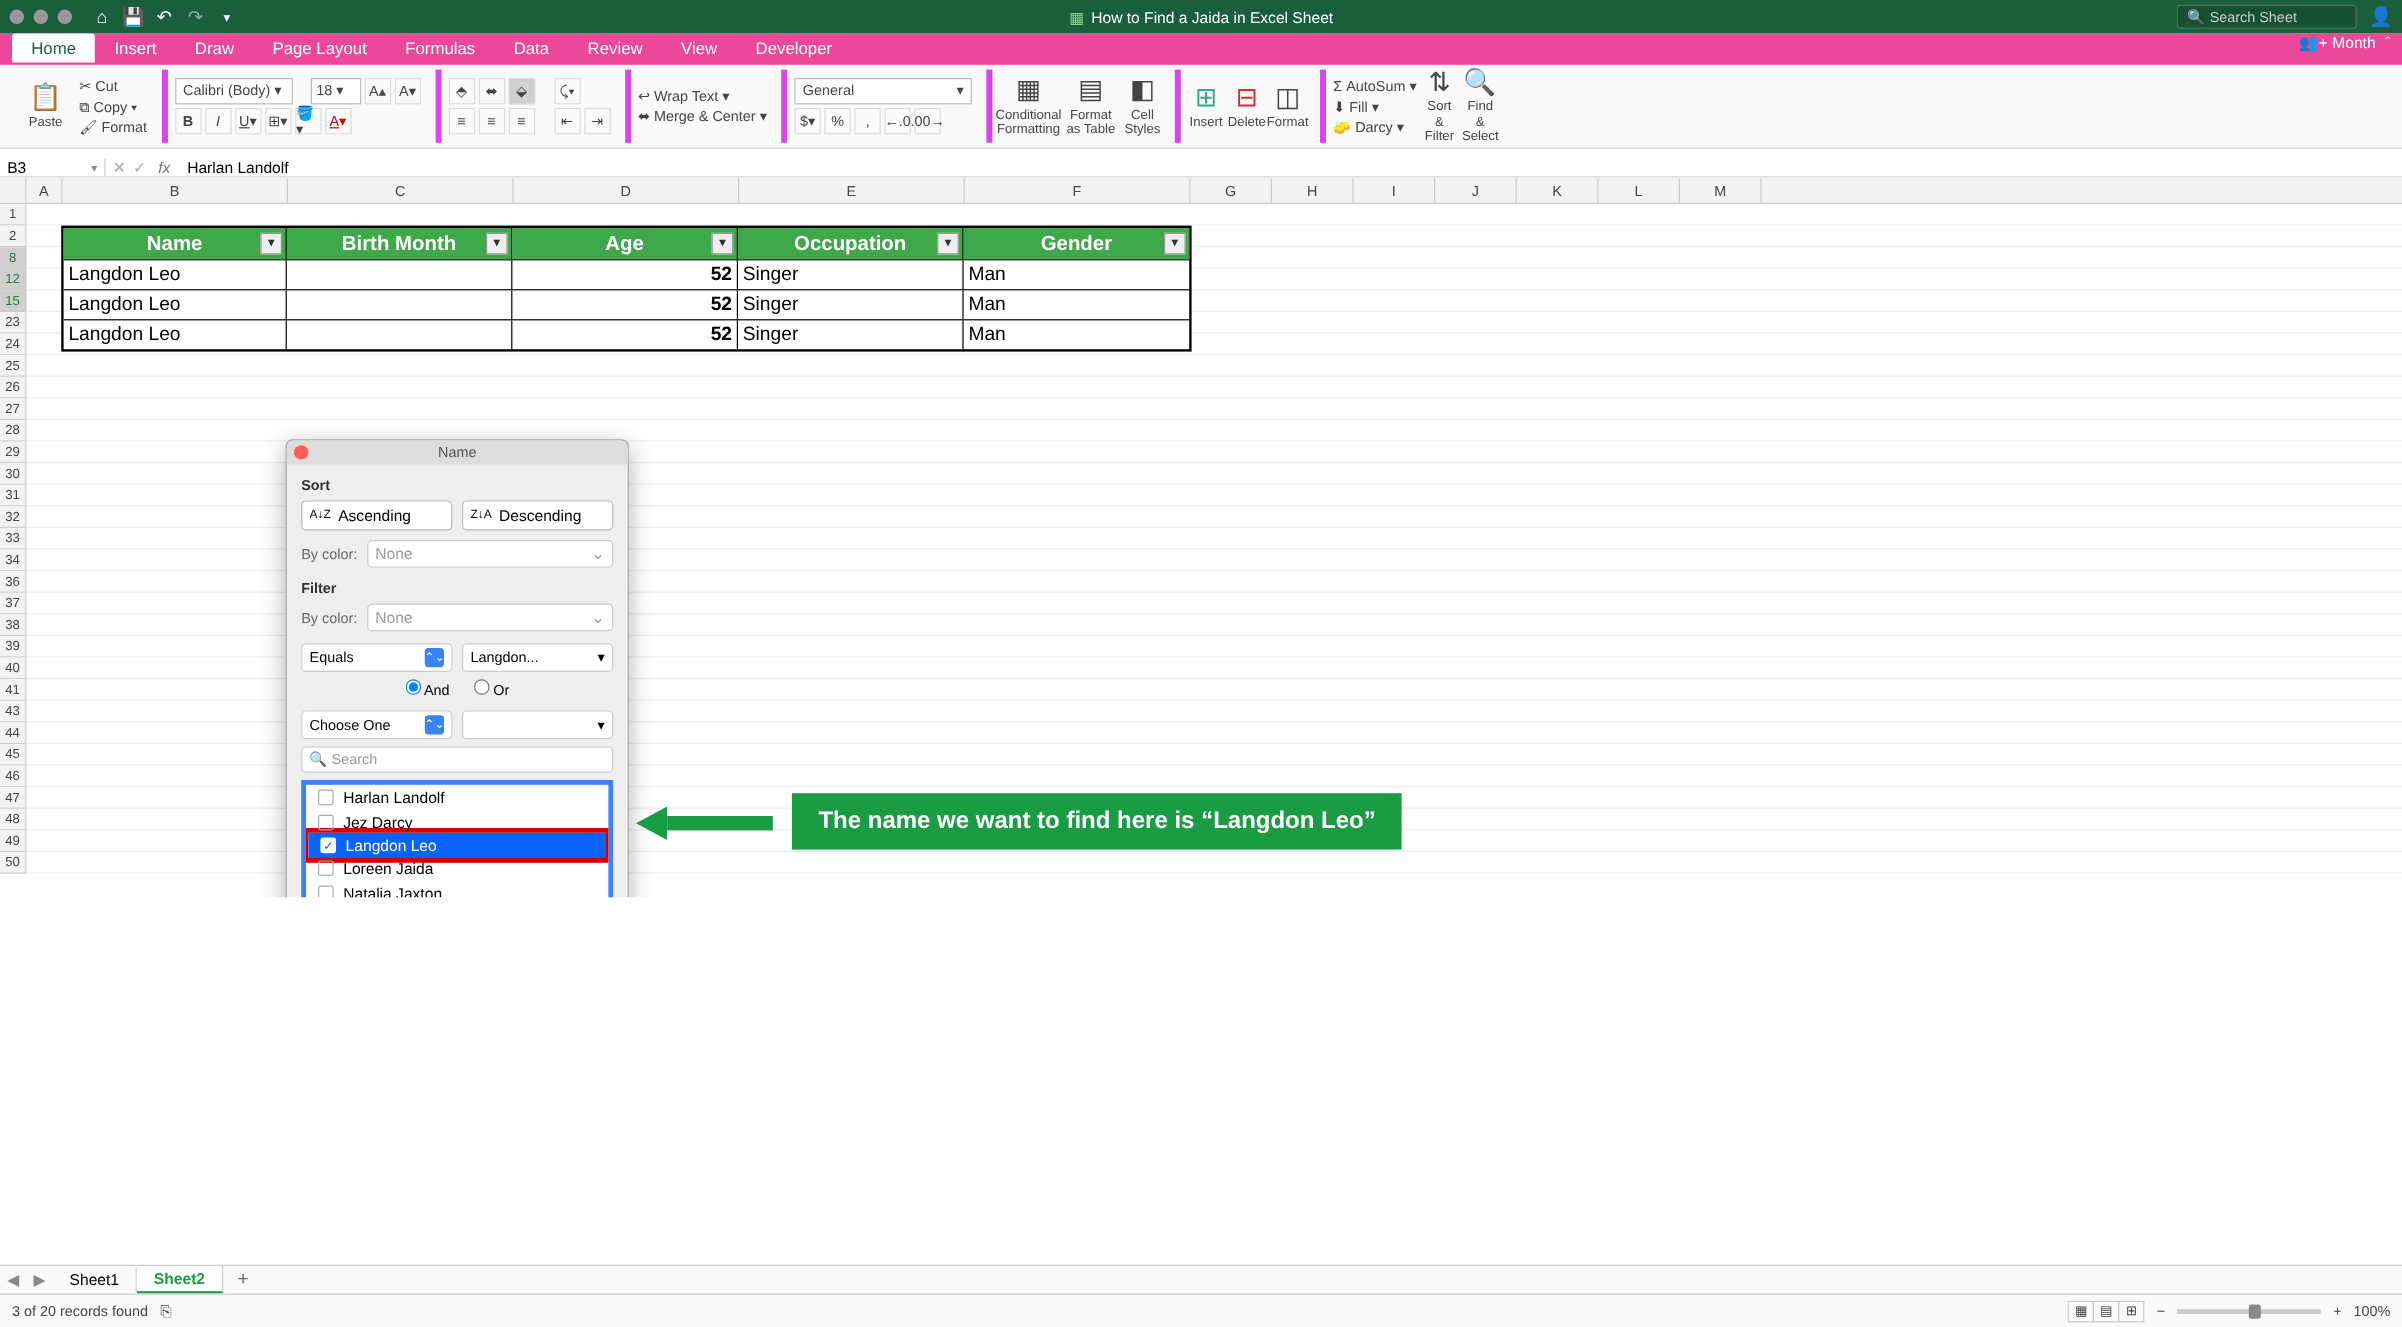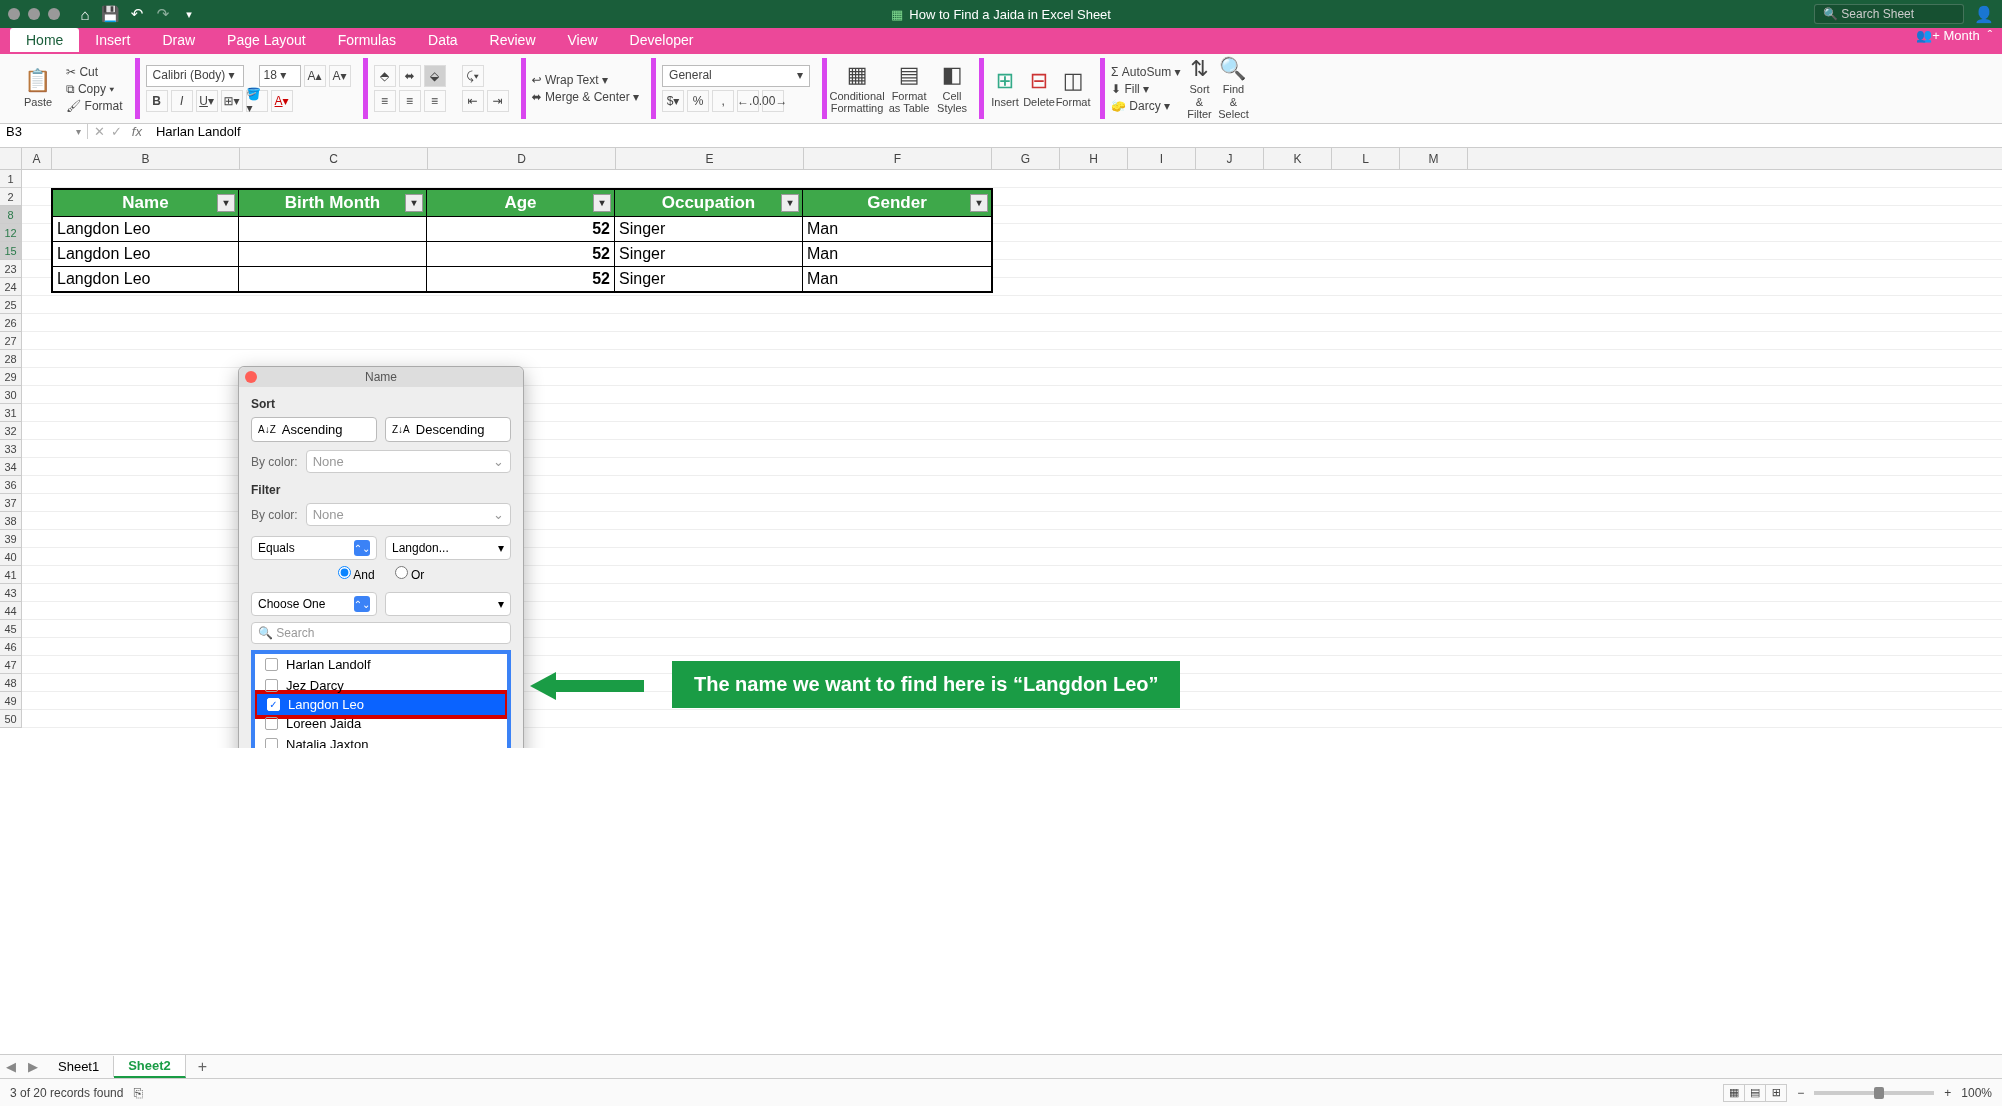--- a/index.html
+++ b/index.html
@@ -30,21 +30,21 @@
 .ricon-lg { width: 48px; }
 .rstack { display: flex; flex-direction: column; gap: 3px; }
 .rrow { display: flex; align-items: center; gap: 3px; }
 .fontname { border: 1px solid #bbb; background: #fff; padding: 2px 6px; width: 98px; font-size: 12px; height: 22px; }
 .fontsize { border: 1px solid #bbb; background: #fff; padding: 2px 4px; width: 42px; font-size: 12px; height: 22px; margin-left: 12px; }
 .small-btn { width: 22px; height: 22px; border: 1px solid #ddd; background: #fafafa; display: inline-flex; align-items: center; justify-content: center; font-size: 12px; cursor: pointer; }
 .small-btn.sel { background: #d0d0d0; }
 .num-fmt { border: 1px solid #bbb; background: #fff; padding: 2px 6px; width: 148px; font-size: 12px; height: 22px; }
 
 
-.formula-bar { height: 24px; border-bottom: 1px solid #ccc; display: flex; align-items: flex-start; background: #fff; font-size: 13px; }
+.formula-bar { height: 24px; border-bottom: 1px solid #ccc; display: flex; align-items: flex-end; background: #fff; font-size: 13px; }
 .namebox { width: 88px; border-right: 1px solid #ccc; padding: 0 6px; display: flex; align-items: center; justify-content: space-between; }
 .fx { padding: 0 10px; font-style: italic; color: #777; }
 .formula-val { padding: 0 4px; }
 
 
 .grid-area { position: relative; height: 600px; background: #fff; overflow: hidden; }
 .colheaders { display: flex; height: 22px; background: #f3f3f3; border-bottom: 1px solid #ccc; font-size: 12px; }
 .corner { width: 22px; border-right: 1px solid #ccc; }
 .colh { border-right: 1px solid #ccc; text-align: center; line-height: 22px; color: #444; }
 .row { display: flex; height: 18px; }
@@ -84,21 +84,21 @@
 .item { padding: 3px 10px; font-size: 13px; display: flex; align-items: center; gap: 8px; }
 .item .cb { width: 13px; height: 13px; border: 1px solid #aaa; border-radius: 2px; display: inline-flex; align-items: center; justify-content: center; font-size: 10px; }
 .item.sel { background: #0a63ff; color: #fff; }
 .item.sel .cb { background: #fff; color: #0a63ff; border-color: #fff; }
 .red-box { border: 4px solid #d40000; margin: -2px; }
 
 
 .arrow { position: absolute; left: 530px; top: 524px; display: flex; align-items: center; }
 .arrow-head { width: 0; height: 0; border-top: 14px solid transparent; border-bottom: 14px solid transparent; border-right: 26px solid #1a9c45; }
 .arrow-stem { width: 88px; height: 12px; background: #1a9c45; }
-.annotation { position: absolute; left: 660px; top: 513px; background: #1a9c45; color: #fff; font-weight: bold; font-size: 20px; padding: 12px 22px; margin-left: 12px; }
+.annotation { position: absolute; left: 660px; top: 513px; background: #1a9c45; color: #fff; font-weight: bold; font-size: 20px; padding: 12px 22px; }
 
 
 .sheet-tabs { position: absolute; left: 0; right: 0; bottom: 28px; height: 24px; background: #fafafa; border-top: 1px solid #ccc; display: flex; align-items: center; font-size: 13px; }
 .nav-ar { width: 22px; text-align: center; color: #888; cursor: pointer; }
 .sheet-tab { padding: 3px 14px; border-right: 1px solid #ccc; cursor: pointer; }
 .sheet-tab.active { background: #fff; border-bottom: 2px solid #1a9c45; color: #1a9c45; font-weight: 600; }
 .add-sheet { padding: 0 12px; font-size: 16px; color: #666; cursor: pointer; }
 
 
 .status-bar { position: absolute; left: 0; right: 0; bottom: 0; height: 28px; background: #fafafa; border-top: 1px solid #ccc; display: flex; align-items: center; font-size: 12px; padding: 0 10px; justify-content: space-between; color: #444; }

